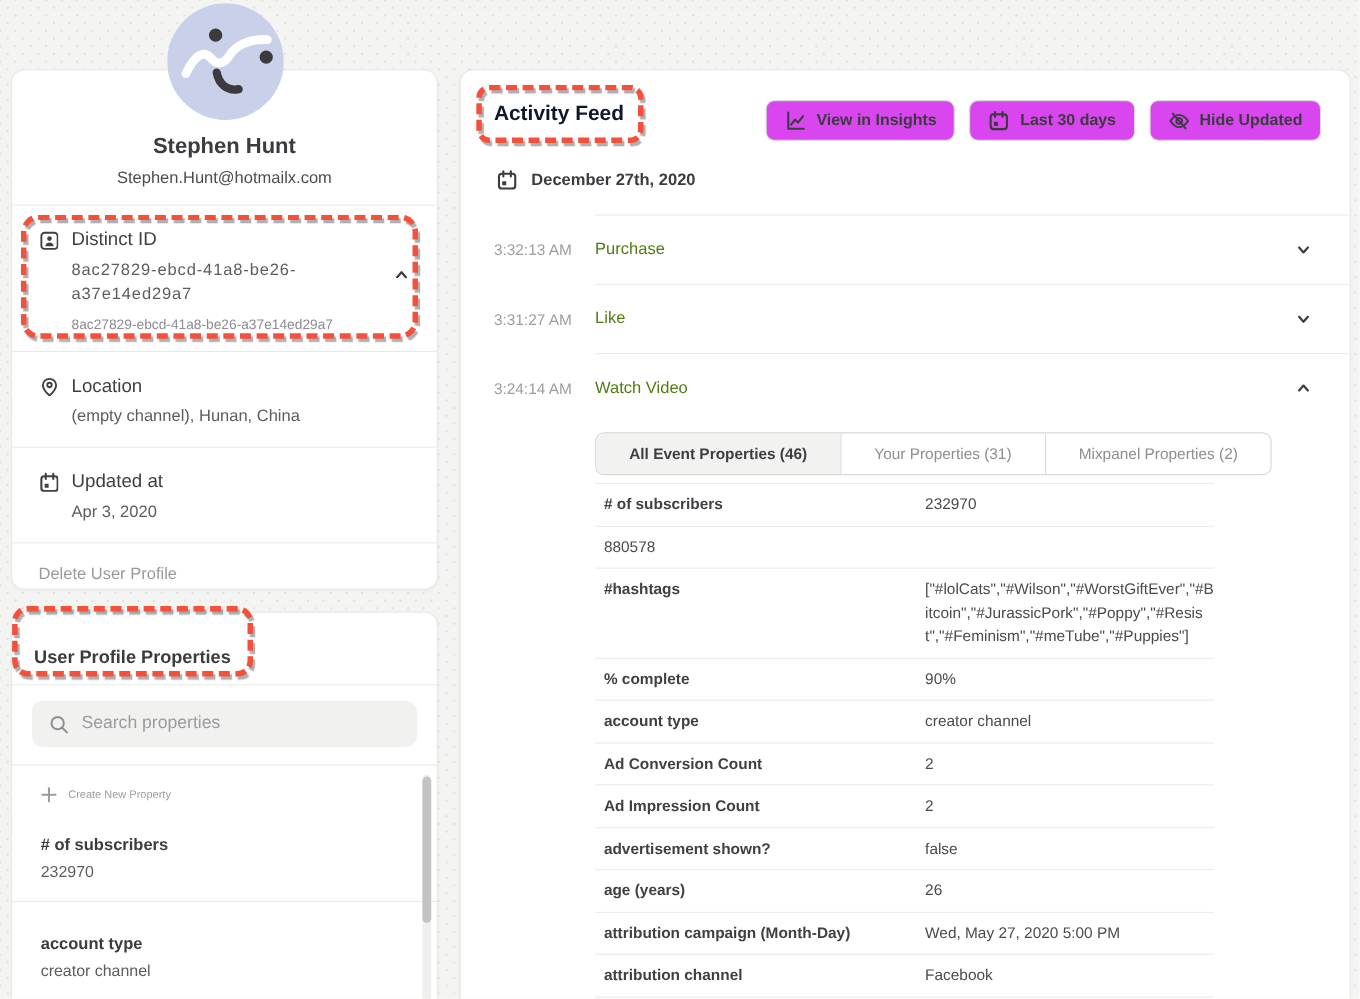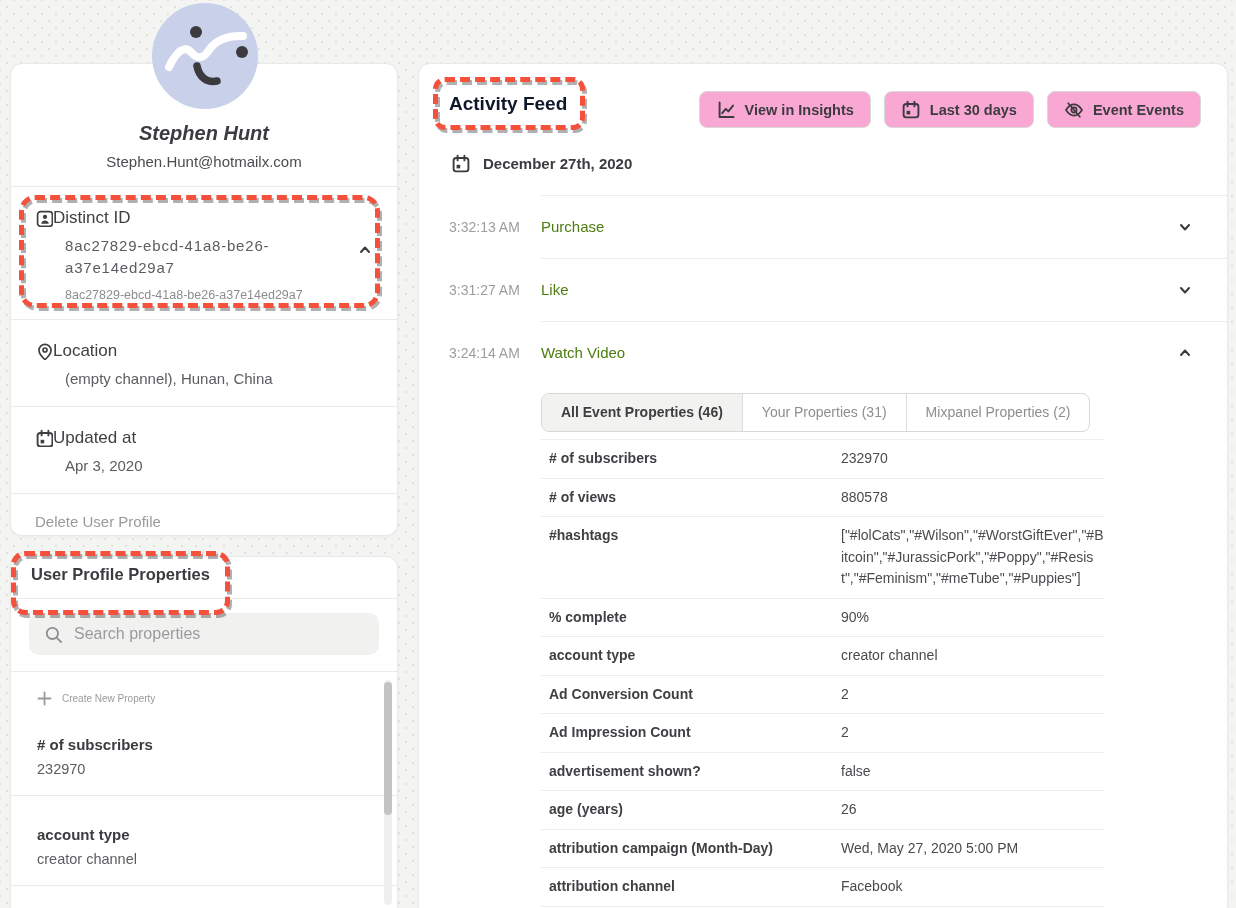--- a/index.html
+++ b/index.html
@@ -16,34 +16,34 @@
     color:#3f3f44;
   }
   .card {
     position:absolute; background:#fff; border:1px solid #e9e9e7;
     border-radius:12px; box-shadow:0 1px 3px rgba(0,0,0,.04);
   }
   
   #user-card { left:10px; top:63px; width:388px; height:473px; }
   .avatar { position:absolute; left:152px; top:3px; width:106px; height:106px; z-index:5; }
   .user-header { padding:58px 20px 15px; text-align:center; border-bottom:1px solid #ebebe9; }
-  .user-name { font-size:20px; font-weight:700; line-height:22px; color:#3b3b40;font-style:italic; }
+  .user-name { font-size:20px; font-weight:700; line-height:22px; color:#3b3b40; }
   .user-email { margin-top:8px; font-size:15px; line-height:19px; color:#4c4c51; }
   .profile-section { position:relative; padding:20px 24px 16px; border-bottom:1px solid #ebebe9; }
-  .section-title-row { display:flex; align-items:center; }
+  .section-title-row { display:flex; align-items:center; gap:12px; }
   .section-icon { width:18px; height:18px; color:#3f3f44; flex:0 0 18px; }
   .section-label { font-size:17px; font-weight:500; line-height:22px; color:#3f3f44; }
   .section-value { margin:6px 0 0 30px; font-size:15px; line-height:22px; color:#5c5c61; }
   .id-value { max-width:255px; letter-spacing:.8px; word-wrap:break-word; }
   .id-small { margin:8px 0 0 30px; font-size:12.5px; line-height:16px; color:#8c8c90; }
   .collapse-chevron { position:absolute; right:24px; top:55px; width:16px; height:16px; color:#3b3b40; cursor:pointer; }
   .delete-row { padding:19px 24px; font-size:15px; color:#9a9a9e; cursor:pointer; }
   
   #props-card { left:10px; top:556px; width:388px; height:372px; }
-  .props-title-row { padding:8px 20px 14px; border-bottom:1px solid #ebebe9; }
+  .props-title-row { padding:32px 20px 14px; border-bottom:1px solid #ebebe9; }
   .props-title { font-size:16.5px; font-weight:700; color:#3b3b40; }
   .search-wrap { padding:14px 18px 16px; border-bottom:1px solid #ebebe9; }
   .search-box { display:flex; align-items:center; gap:12px; height:42px; padding:0 15px;
     background:#f1f1f0; border-radius:10px; }
   .search-box svg { width:18px; height:18px; color:#8f8f93; flex:0 0 18px; }
   .search-input { border:none; outline:none; background:transparent; width:100%;
     font-family:inherit; font-size:16px; color:#3f3f44; }
   .search-input::placeholder { color:#9b9b9f; }
   .props-list { position:relative; }
   .scroll-track { position:absolute; right:5px; top:8px; width:8px; height:225px; background:#efefee; border-radius:4px; }
@@ -55,36 +55,36 @@
   .prop-item:first-of-type { border-top:none; }
   .prop-item .p-name { font-size:15px; font-weight:700; line-height:20px; color:#3b3b40; }
   .prop-item .p-value { margin-top:4px; font-size:14.5px; line-height:20px; color:#5c5c61; }
   .prop-item + .prop-item { margin-top:12px; }
   
   #feed-card { left:418px; top:63px; width:810px; height:880px; }
   .feed-header { display:flex; align-items:flex-start; justify-content:space-between; padding:27px 26px 0 30px; }
   .feed-title { font-size:19px; font-weight:700; color:#0f172a; line-height:26px;text-align:right; }
   .toolbar { display:flex; gap:13px; }
   .btn { display:flex; align-items:center; gap:10px; height:37px; padding:0 16px;
-    background:#f9a8d4; border:1px solid #d9d9d7; border-radius:8px;
+    background:#d946ef; border:1px solid #d9d9d7; border-radius:8px;
     font-family:inherit; font-size:14.5px; font-weight:600; color:#3b3b3f; cursor:pointer;justify-content:flex-end; }
   .btn svg { width:19px; height:19px; flex:0 0 19px; }
   .date-row { display:flex; align-items:center; gap:13px; margin:26px 0 22px; padding-left:32px;
     font-size:15px; font-weight:700; color:#3b3b40; }
   .date-row svg { width:19px; height:19px; color:#3b3b40; }
   .event-row { position:relative; display:flex; align-items:center; height:63px; padding:0 34px 0 30px; cursor:pointer; }
   .event-row::before { content:""; position:absolute; top:0; left:122px; right:0; border-top:1px solid #ececea; }
   .event-time { flex:0 0 92px; font-size:14px; color:#9d9da1; }
   .event-name { flex:1; font-size:15px; font-weight:500; color:#4d7c0f; }
   .event-chevron { width:16px; height:16px; color:#3b3b40; }
   .up { transform:rotate(180deg); }
   
   .event-detail { margin:9px 0 0 122px; width:563px; }
   .tab-bar { display:inline-flex; border:1px solid #d8d8d6; border-radius:8px; overflow:hidden; background:#fff; }
-  .tab { padding:0 19px; line-height:37px; font-size:14px; color:#8e8e92; cursor:pointer; white-space:nowrap; }
+  .tab { padding:0 30px; line-height:37px; font-size:14px; color:#8e8e92; cursor:pointer; white-space:nowrap; }
   .tab + .tab { border-left:1px solid #dcdcda; }
   .tab.active { background:#f2f2f1; color:#3d3d42; font-weight:700; }
   .detail-table { margin-top:7px; }
   .prop-row { display:flex; padding:8px 0 8px 8px; border-bottom:1px solid #ececea; }
   .prop-row:first-child { border-top:1px solid #ececea; }
   .prop-name { flex:0 0 292px; font-size:14px; font-weight:700; line-height:20px; color:#3f3f44; padding-right:10px; }
   .prop-value { flex:1; font-size:14px; line-height:21.5px; color:#4a4a4f; word-break:break-all; }
   
   .annotation { position:absolute; border:5px dashed #f4503c; z-index:20; pointer-events:none;
     filter:drop-shadow(2px 3px 0 rgba(80,80,80,.45)); }
@@ -233,21 +233,21 @@
       <button class="btn">
         <svg>
             <use href="#i-calendar"></use>
           </svg>
         <span>Last 30 days</span>
       </button>
       <button class="btn">
         <svg>
             <use href="#i-eyeoff"></use>
           </svg>
-        <span>Event Events</span>
+        <span>Hide Updated</span>
       </button>
     </div>
   </div>
 
   <div class="date-row">
     <svg>
         <use href="#i-calendar"></use>
       </svg>
     <span>December 27th, 2020</span>
   </div>
@@ -280,21 +280,20 @@
       <div class="tab">Your Properties (31)</div>
       <div class="tab">Mixpanel Properties (2)</div>
     </div>
 
     <div class="detail-table">
       <div class="prop-row">
         <div class="prop-name"># of subscribers</div>
         <div class="prop-value">232970</div>
       </div>
       <div class="prop-row">
-        <div class="prop-name"># of views</div>
         <div class="prop-value">880578</div>
       </div>
       <div class="prop-row">
         <div class="prop-name">#hashtags</div>
         <div class="prop-value">["#lolCats","#Wilson","#WorstGiftEver","#Bitcoin","#JurassicPork","#Poppy","#Resist","#Feminism","#meTube","#Puppies"]</div>
       </div>
       <div class="prop-row">
         <div class="prop-name">% complete</div>
         <div class="prop-value">90%</div>
       </div>

